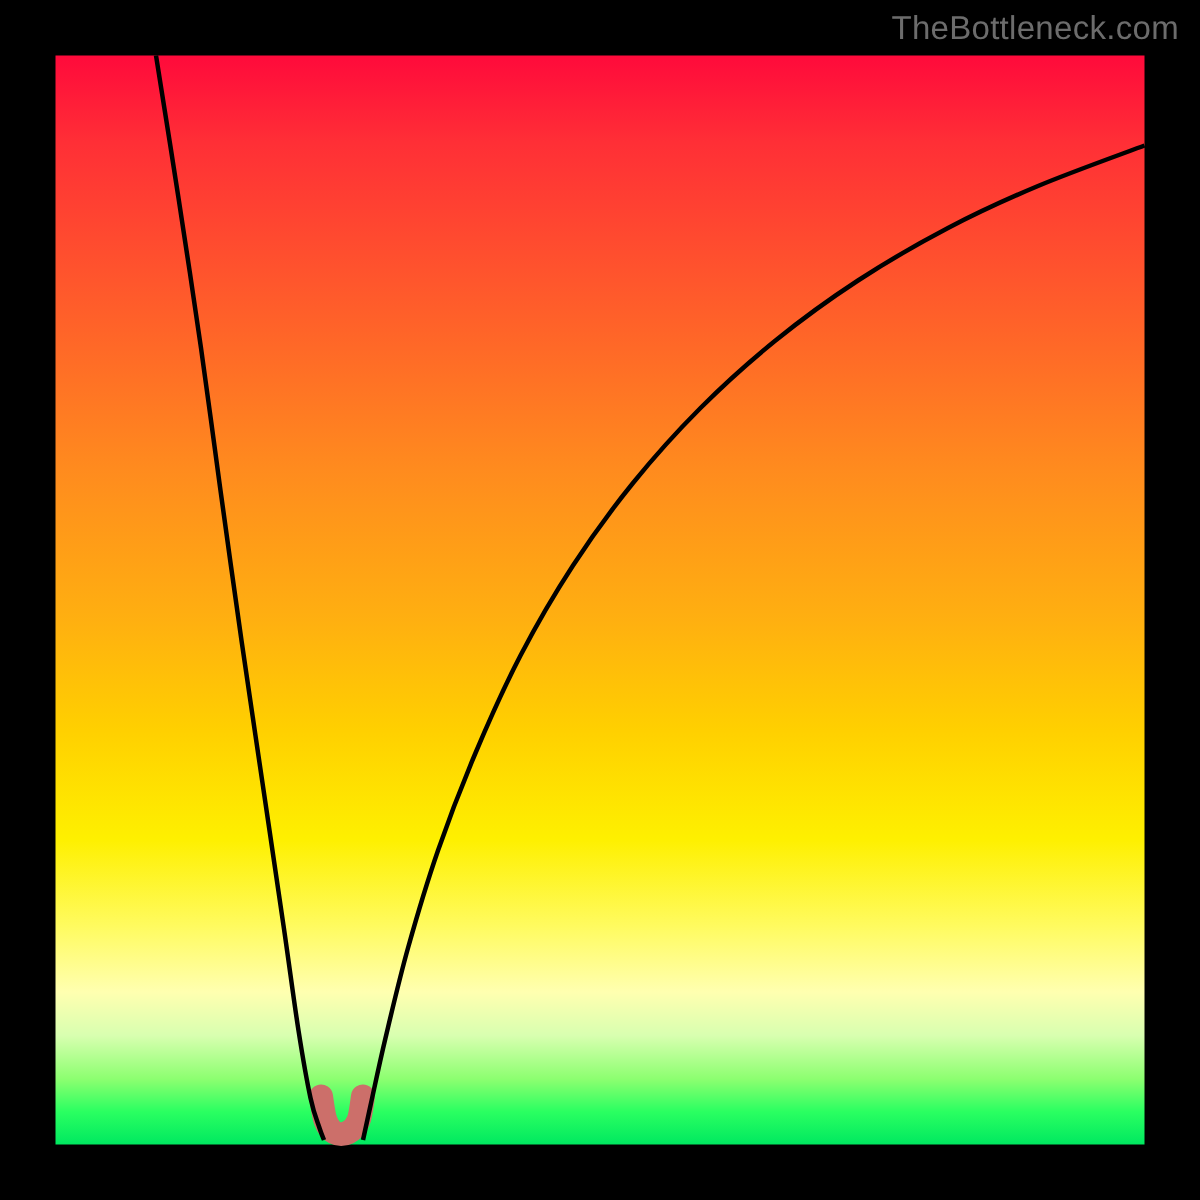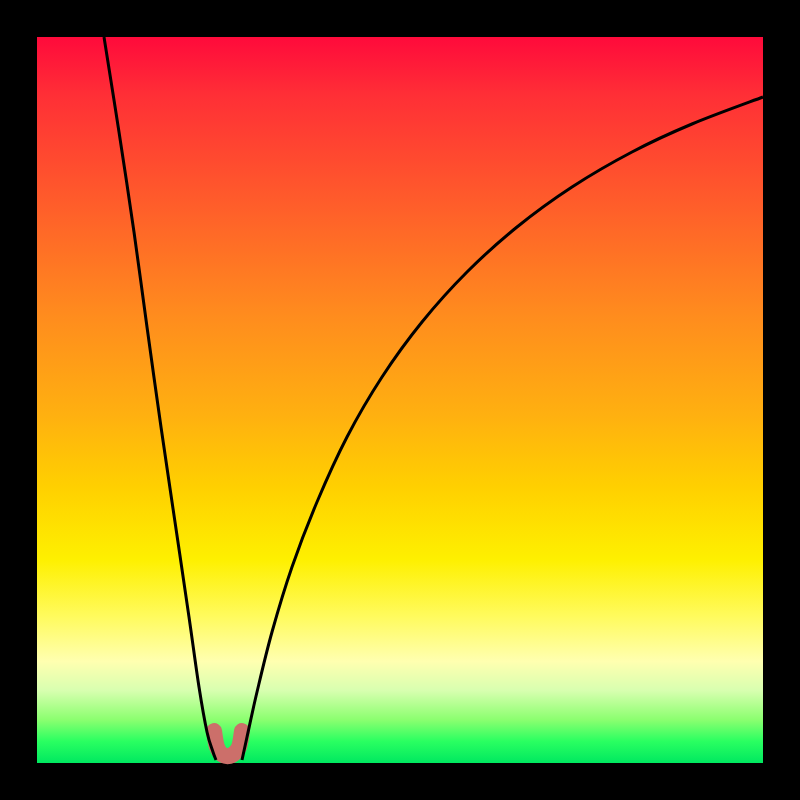--- a/index.html
+++ b/index.html
@@ -65,13 +65,14 @@
 <body>
 
 <div class="frame">
   <div class="plot-area">
     <svg class="curves" viewBox="0 0 726 726">
       <path id="series-valley-marker" fill="none" stroke-linejoin="round" d="M 177 694 C 177.5 696.6666666666666, 178.5 706, 180 710 C 181.5 714, 183.5 716.6666666666666, 186 718 C 188.5 719.3333333333334, 192.33333333333334 719.3333333333334, 195 718 C 197.66666666666666 716.6666666666666, 200.33333333333334 714, 202 710 C 203.66666666666666 706, 204.5 696.6666666666666, 205 694" stroke="#cc6f6a" stroke-width="16" stroke-linecap="round"></path>
       <path id="series-left-branch" fill="none" stroke-linejoin="round" d="M 67 0 C 69.5 15.833333333333334, 77 62.5, 82 95 C 87 127.5, 92.33333333333333 162.5, 97 195 C 101.66666666666667 227.5, 105.5 257.5, 110 290 C 114.5 322.5, 119.33333333333333 357.5, 124 390 C 128.66666666666666 422.5, 133.33333333333334 453.3333333333333, 138 485 C 142.66666666666666 516.6666666666666, 148 552.5, 152 580 C 156 607.5, 159 630.8333333333334, 162 650 C 165 669.1666666666666, 167.66666666666666 684.1666666666666, 170 695 C 172.33333333333334 705.8333333333334, 174.5 710.3333333333334, 176 715 C 177.5 719.6666666666666, 178.5 721.6666666666666, 179 723" stroke="#000000" stroke-width="3"></path>
       <path id="series-right-branch" fill="none" stroke-linejoin="round" d="M 205 723 C 205.83333333333334 719.1666666666666, 207.5 711.3333333333334, 210 700 C 212.5 688.6666666666666, 215.83333333333334 672.5, 220 655 C 224.16666666666666 637.5, 229.16666666666666 615.8333333333334, 235 595 C 240.83333333333334 574.1666666666666, 247.5 551.6666666666666, 255 530 C 262.5 508.3333333333333, 270.8333333333333 486.6666666666667, 280 465 C 289.1666666666667 443.3333333333333, 299.1666666666667 420.8333333333333, 310 400 C 320.8333333333333 379.1666666666667, 332.5 359.1666666666667, 345 340 C 357.5 320.8333333333333, 370.8333333333333 302.5, 385 285 C 399.1666666666667 267.5, 414.1666666666667 250.83333333333334, 430 235 C 445.8333333333333 219.16666666666666, 462.5 204.16666666666666, 480 190 C 497.5 175.83333333333334, 515.8333333333334 162.5, 535 150 C 554.1666666666666 137.5, 575 125.5, 595 115 C 615 104.5, 633.1666666666666 96.16666666666667, 655 87 C 676.8333333333334 77.83333333333333, 714.1666666666666 64.5, 726 60" stroke="#000000" stroke-width="3"></path>
     </svg>
   </div>
+  <div class="watermark">TheBottleneck.com</div>
 </div>
 
 </body></html>

